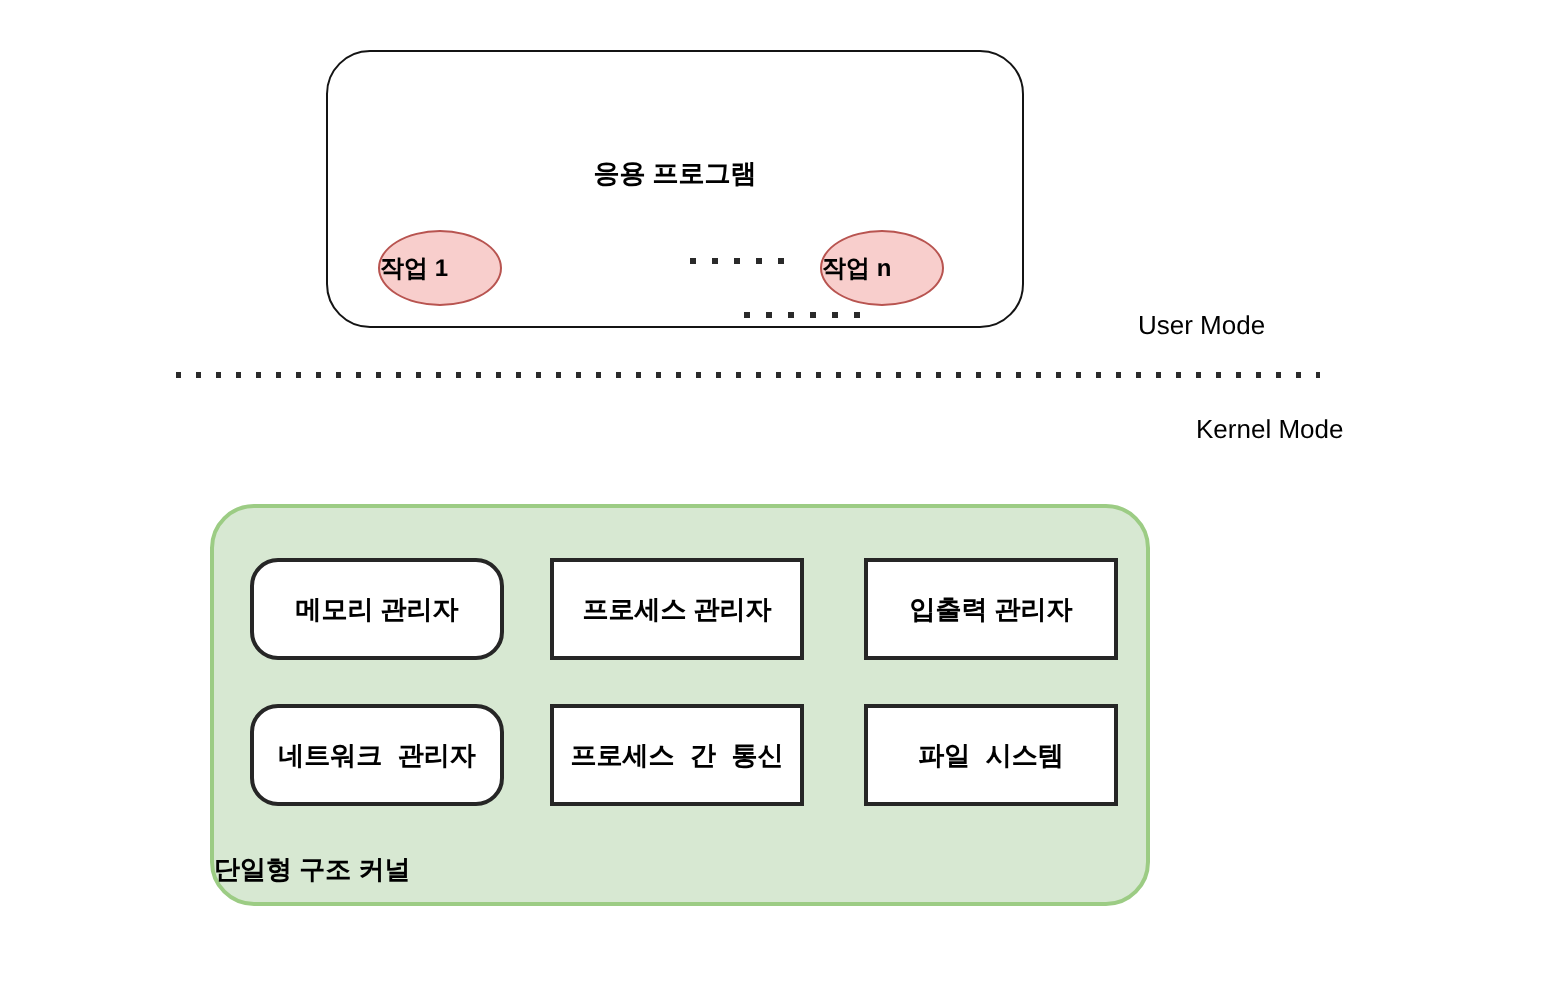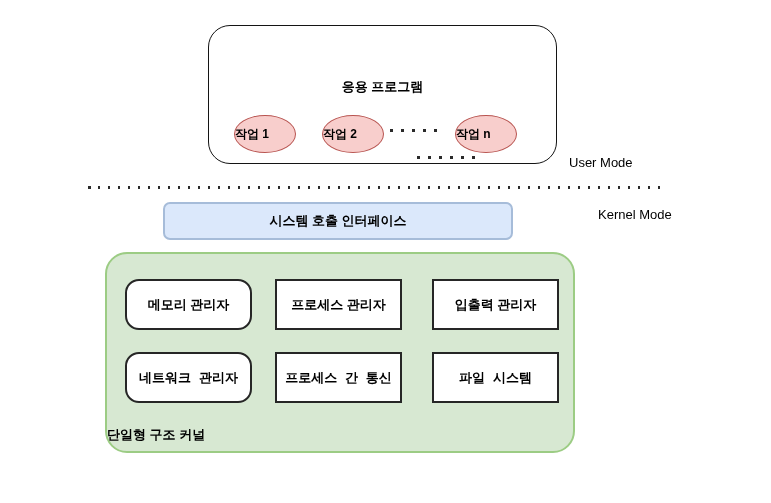--- a/index.html
+++ b/index.html
@@ -17,21 +17,20 @@
   }
 
   
   .app-box {
     position: absolute;
     left: 163px; top: 25px;
     width: 349px; height: 139px;
     background: #ffffff;
     border: 1.5px solid #141414;
     border-radius: 22px;
-    margin-left: 45px;
   }
   .app-title {
     position: absolute;
     left: 0; right: 0; top: 52px;
     text-align: center;
     font-size: 13px;
     font-weight: 600;
   }
   .task-ellipse {
     position: absolute;
@@ -133,38 +132,32 @@
 <body>
 
 <div class="canvas">
 
   <div class="app-box">
     <div class="app-title">응용 프로그램</div>
 
     <div class="task-ellipse task-1">
       <span>작업 1</span>
     </div>
-    <div class="task-ellipse task-2">
-      <span>작업 2</span>
-    </div>
     <div class="task-ellipse task-n">
       <span>작업 n</span>
     </div>
 
     <div class="dots mid-dots"></div>
     <div class="dots lower-dots"></div>
   </div>
 
   <div class="mode-label user-mode">User Mode</div>
   <div class="mode-separator"></div>
   <div class="mode-label kernel-mode">Kernel Mode</div>
 
-  <div class="syscall-box">
-    <span>시스템 호출 인터페이스</span>
-  </div>
 
   <div class="kernel-box">
     <div class="module r1 c1">
       <span>메모리 관리자</span>
     </div>
     <div class="module r1 c2">
       <span>프로세스 관리자</span>
     </div>
     <div class="module r1 c3">
       <span>입출력 관리자</span>

